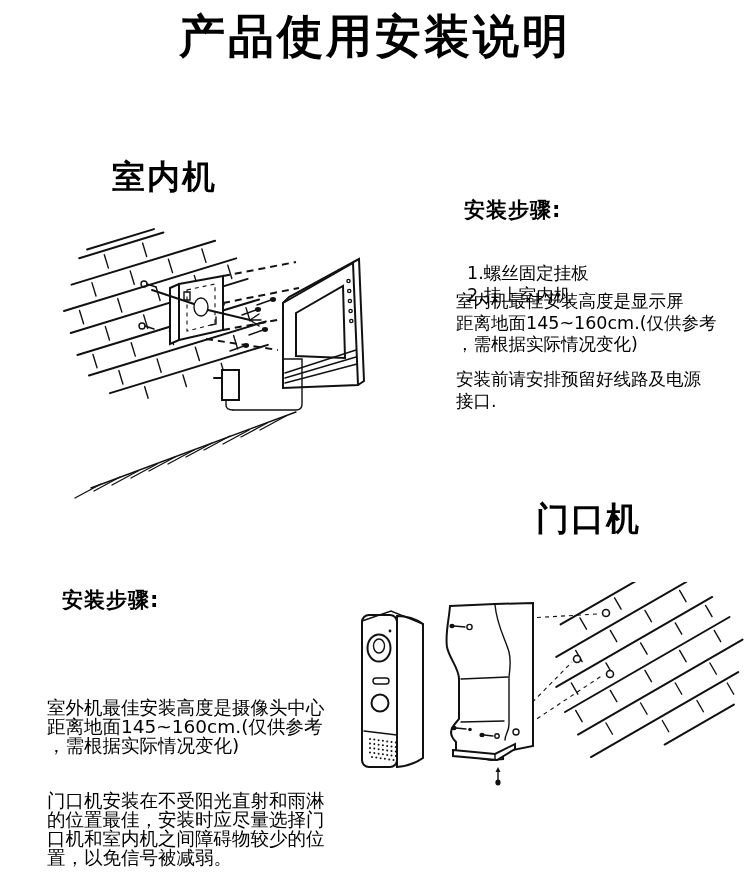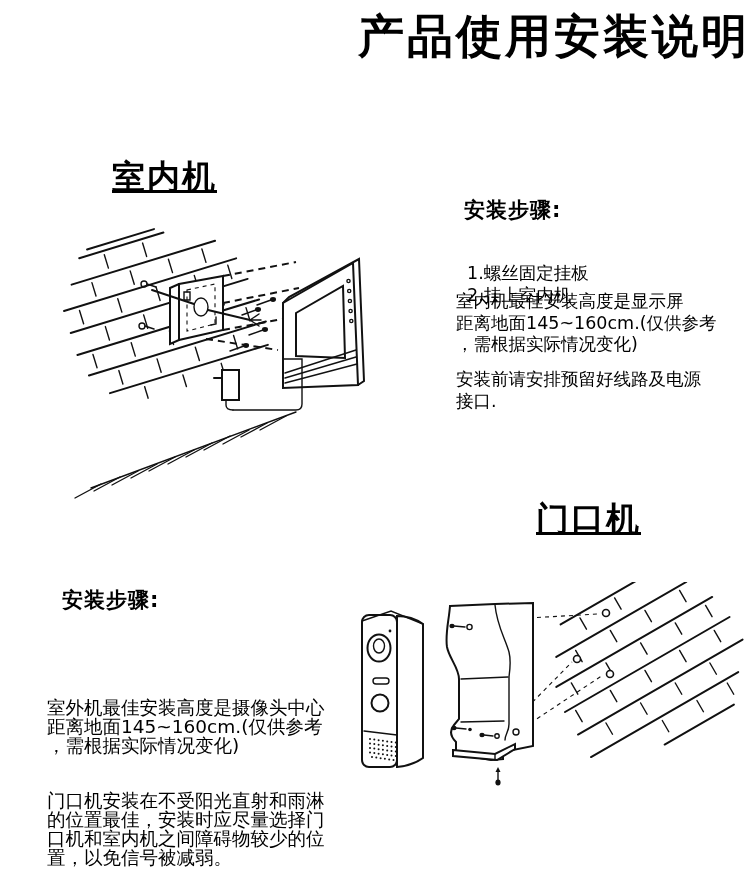--- a/index.html
+++ b/index.html
@@ -3,24 +3,24 @@
 <meta charset="utf-8">
 <style>
   html,body{margin:0;padding:0;}
   body{
     width:750px;height:895px;position:relative;background:#ffffff;
     font-family:"DejaVu Sans","Liberation Sans",sans-serif;color:#000;
     overflow:hidden;
   }
   .abs{position:absolute;}
   .page-title{
-    left:0;right:0;top:6px;text-align:right;
+    left:0;right:0;top:6px;text-align:center;
     font-size:46px;font-weight:700;letter-spacing:3px;
   }
-  .section-heading{font-size:33px;font-weight:700;letter-spacing:2px;text-decoration:underline;}
+  .section-heading{font-size:33px;font-weight:700;letter-spacing:2px;}
   .steps-heading{font-size:21px;font-weight:700;letter-spacing:1px;}
   .steps{font-size:17.5px;line-height:22px;font-weight:500;}
   .steps div{white-space:nowrap;}
   .para{font-size:17.5px;line-height:21.5px;white-space:pre-line;font-weight:500;}
   .para-lg{font-size:18.5px;line-height:19px;white-space:pre-line;font-weight:500;}
   svg{display:block;}
   svg *{vector-effect:non-scaling-stroke;}
   .ln{stroke:#111;stroke-width:2;fill:none;stroke-linecap:round;}
   .lnthin{stroke:#111;stroke-width:1.4;fill:none;stroke-linecap:round;}
   .dash{stroke:#111;stroke-width:2;fill:none;stroke-dasharray:7 5;}

